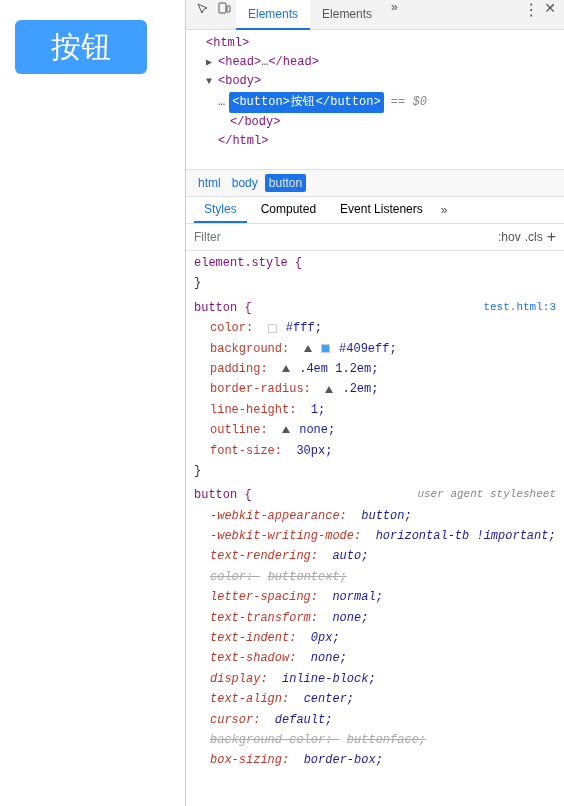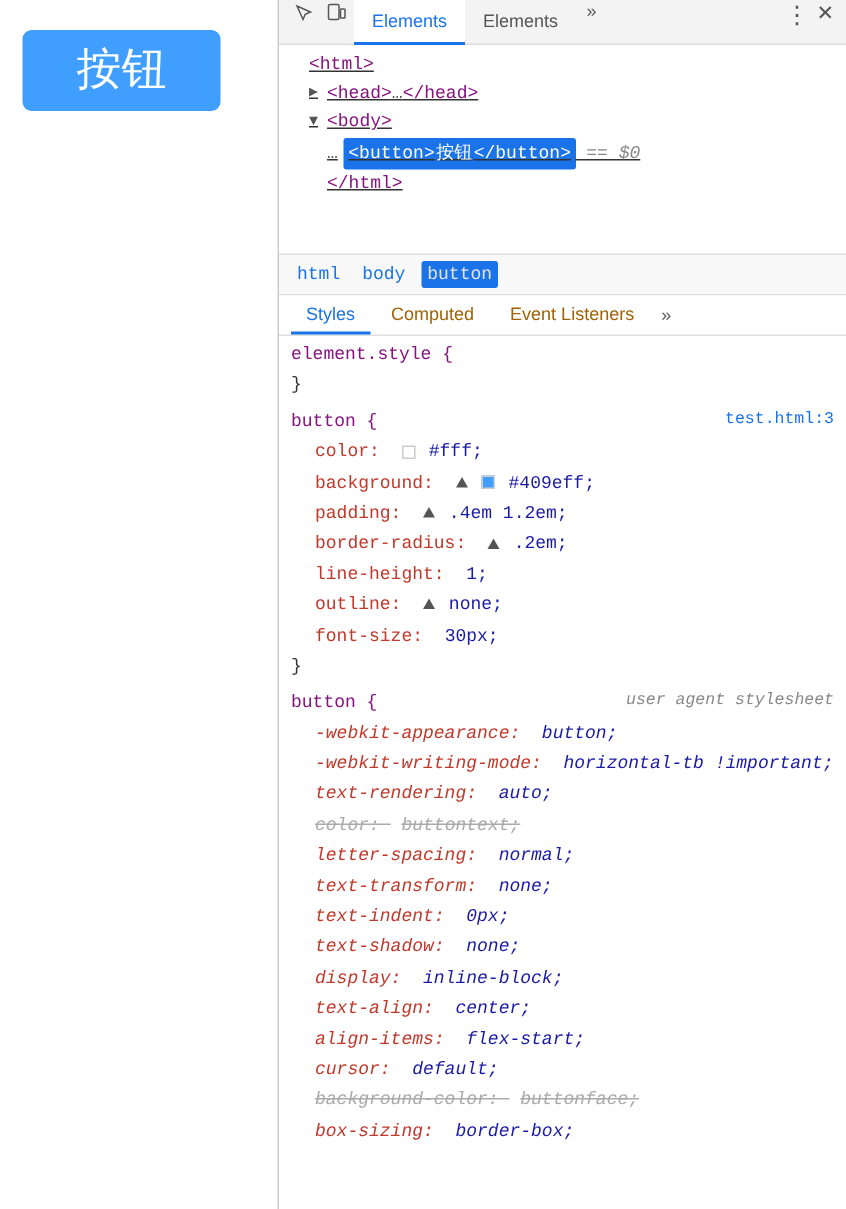--- a/index.html
+++ b/index.html
@@ -116,21 +116,20 @@
     
     .dom-panel {
       background: #fff;
       padding: 4px 8px;
       font-family: 'Courier New', monospace;
       font-size: 12px;
       color: #333;
       border-bottom: 1px solid #e0e0e0;
       line-height: 1.6;
       min-height: 140px;
-      text-decoration: underline;
     }
 
     .dom-line {
       display: flex;
       align-items: center;
       white-space: nowrap;
     }
 
     .dom-indent-1 { padding-left: 12px; }
     .dom-indent-2 { padding-left: 24px; }
@@ -151,21 +150,20 @@
     }
 
     
     .breadcrumb {
       display: flex;
       align-items: center;
       padding: 4px 8px;
       border-bottom: 1px solid #e0e0e0;
       background: #f8f8f8;
       gap: 0;
-      font-family: Liberation Mono, monospace;
     }
 
     .breadcrumb-item {
       font-size: 12px;
       color: #1a73e8;
       cursor: pointer;
       padding: 2px 4px;
     }
 
     .breadcrumb-item.active {
@@ -188,21 +186,21 @@
       border-bottom: 1px solid #e0e0e0;
       background: #fff;
       padding: 0 8px;
       gap: 4px;
     }
 
     .style-tab {
       padding: 5px 10px;
       font-size: 12px;
       cursor: pointer;
-      color: #a16207;
+      color: #000000;
       border-bottom: 2px solid transparent;
     }
 
     .style-tab.active {
       color: #1a73e8;
       border-bottom: 2px solid #1a73e8;
     }
 
     .style-tabs-more {
       margin-left: 4px;
@@ -377,20 +375,24 @@
     <div class="dom-line dom-indent-2">
       <span class="dom-dots-prefix">…</span>
       <span style="background:#1a73e8; color:#fff; padding: 1px 3px; border-radius:2px; display:inline-flex; align-items:flex-end; gap:1px;">
         <span class="dom-tag" style="color:#fff;">&lt;button&gt;</span>
           <span style="color:#fff;">按钮</span>
           <span class="dom-tag" style="color:#fff;">&lt;/button&gt;</span>
       </span>
       <span class="dom-pseudo">&nbsp;== $0</span>
     </div>
 
+    <div class="dom-line dom-indent-2">
+      <span class="dom-triangle"></span>
+      <span class="dom-tag">&lt;/body&gt;</span>
+    </div>
 
     <div class="dom-line dom-indent-1">
       <span class="dom-triangle"></span>
       <span class="dom-tag">&lt;/html&gt;</span>
     </div>
   </div>
 
   <div class="breadcrumb">
     <span class="breadcrumb-item">html</span>
     <span style="color:#aaa; font-size:11px;">&nbsp;</span>
@@ -399,20 +401,26 @@
     <span class="breadcrumb-item active">button</span>
   </div>
 
   <div class="style-tabs">
     <div class="style-tab active">Styles</div>
     <div class="style-tab">Computed</div>
     <div class="style-tab">Event Listeners</div>
     <div class="style-tabs-more">»</div>
   </div>
 
+  <div class="filter-bar">
+    <input class="filter-input" type="text" placeholder="Filter" style="">
+    <span class="filter-pseudo">:hov</span>
+    <span class="filter-cls">.cls</span>
+    <span class="filter-add">+</span>
+  </div>
 
   <div class="styles-section">
     <div class="css-rules">
 
       <div class="css-rule-block">
         <span class="css-line">
           <span class="css-selector">element.style {</span>
         </span>
         <span class="css-line">
           <span class="css-brace">}</span>
@@ -520,24 +528,20 @@
         <span class="css-line">
           <span class="css-property css-italic">display:&nbsp;</span>
           <span class="css-value css-italic">inline-block;</span>
         </span>
 
         <span class="css-line">
           <span class="css-property css-italic">text-align:&nbsp;</span>
           <span class="css-value css-italic">center;</span>
         </span>
 
-        <span class="css-line">
-          <span class="css-property css-italic">align-items:&nbsp;</span>
-          <span class="css-value css-italic">flex-start;</span>
-        </span>
 
         <span class="css-line">
           <span class="css-property css-italic">cursor:&nbsp;</span>
           <span class="css-value css-italic">default;</span>
         </span>
 
         <span class="css-line">
           <span class="css-property css-italic css-strikethrough">background-color:&nbsp;</span>
           <span class="css-value css-italic css-strikethrough">buttonface;</span>
         </span>

